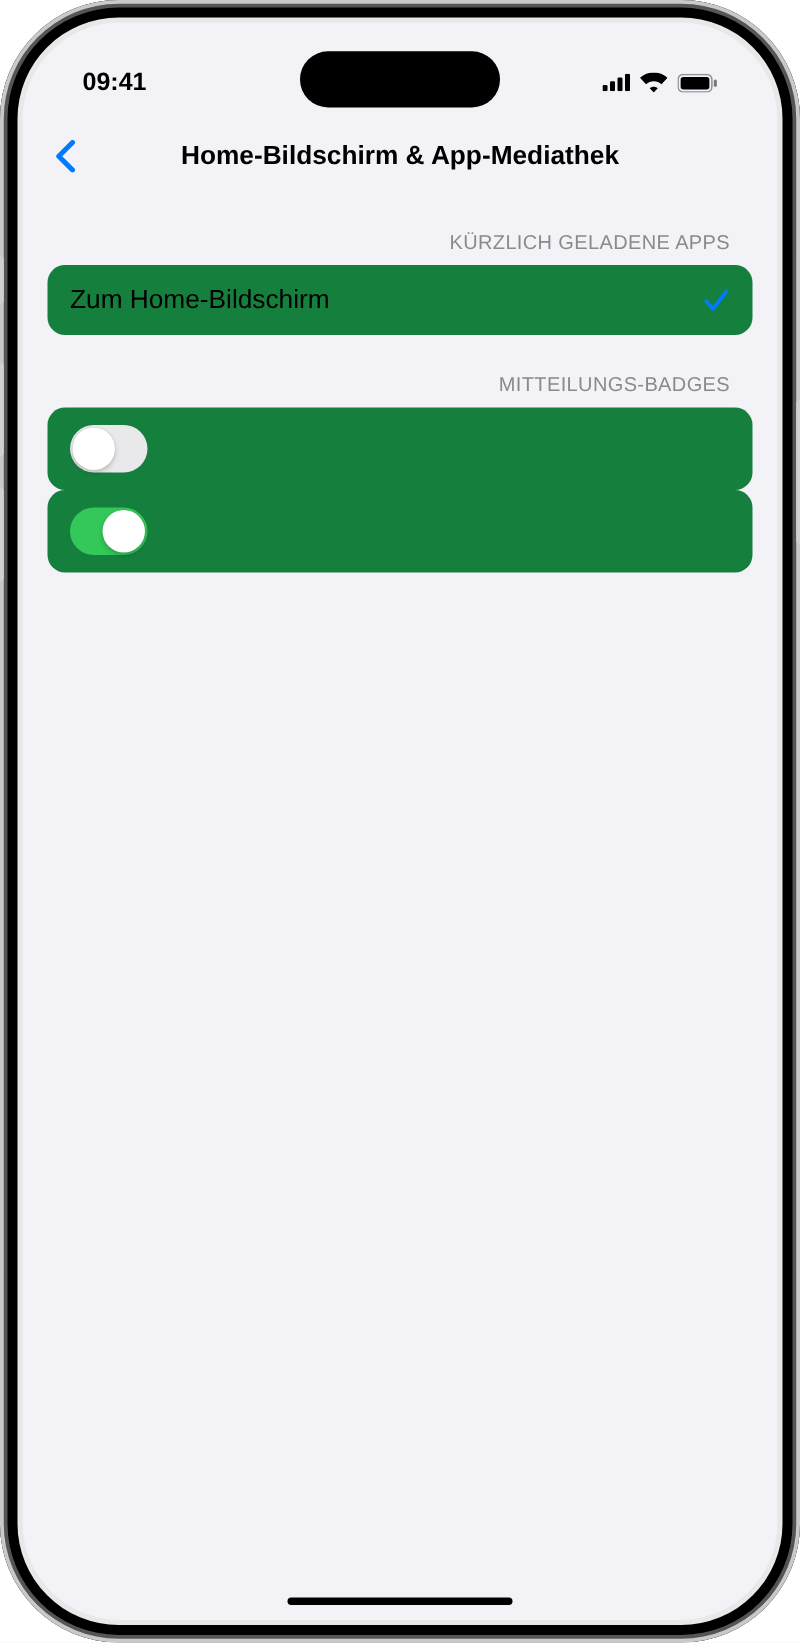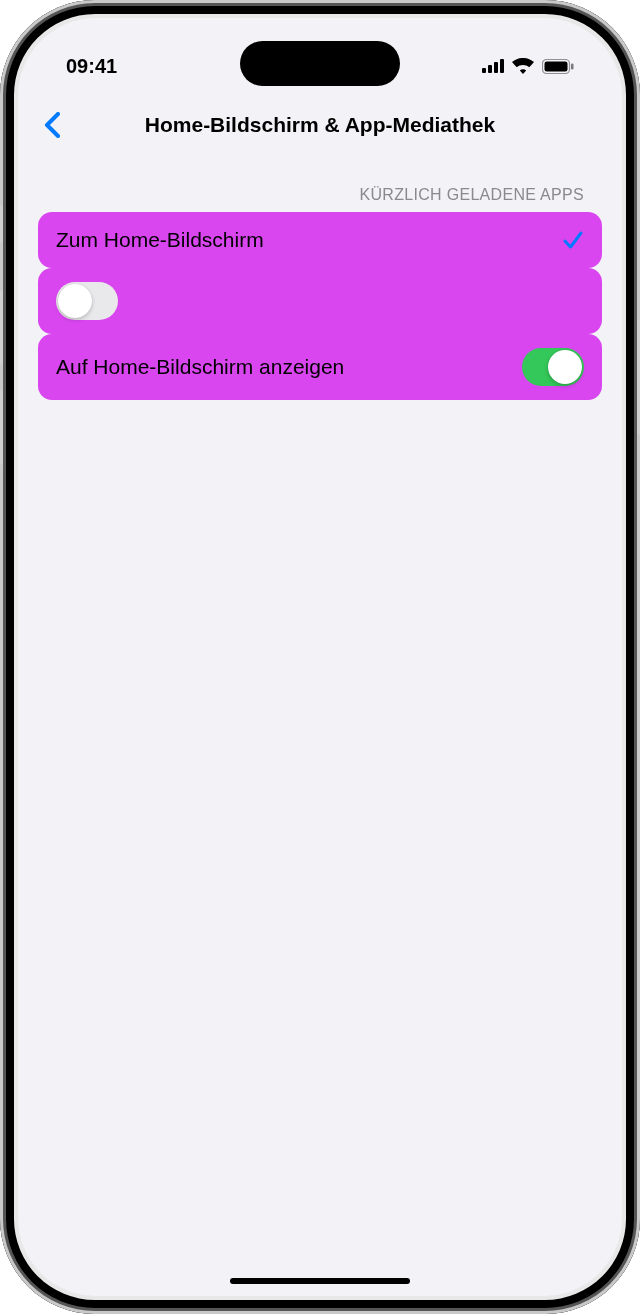--- a/index.html
+++ b/index.html
@@ -100,21 +100,21 @@
       text-align: right;
     }
     .section-header {
       font-size: 16px;
       color: #8a8a8e;
       letter-spacing: 0.3px;
       padding: 32px 18px 8px;
       text-transform: uppercase;
     }
     .group {
-      background: #d946ef;
+      background: #15803d;
       border-radius: 14px;
       overflow: hidden;
     }
     .row {
       min-height: 56px;
       padding: 14px 18px;
       display: flex;
       align-items: center;
       justify-content: space-between;
       font-size: 21px;
@@ -219,31 +219,31 @@
         <div class="row">
           <span>Zum Home-Bildschirm</span>
           <span class="check">
             <svg width="22" height="22" viewBox="0 0 22 22">
                 <path d="M3 12 L8.5 18 L19 4" stroke="#007aff" stroke-width="3" fill="none" stroke-linecap="round" stroke-linejoin="round"></path>
               </svg>
           </span>
         </div>
       </div>
 
+      <div class="section-header">MITTEILUNGS-BADGES</div>
       <div class="group">
         <div class="row">
           <div class="switch switch-off">
             <div class="knob"></div>
           </div>
         </div>
       </div>
 
       <div class="group">
         <div class="row">
-          <span>Auf Home-Bildschirm anzeigen</span>
           <div class="switch switch-on">
             <div class="knob"></div>
           </div>
         </div>
       </div>
 
     </div>
 
     <div class="home-indicator"></div>
   </div>

